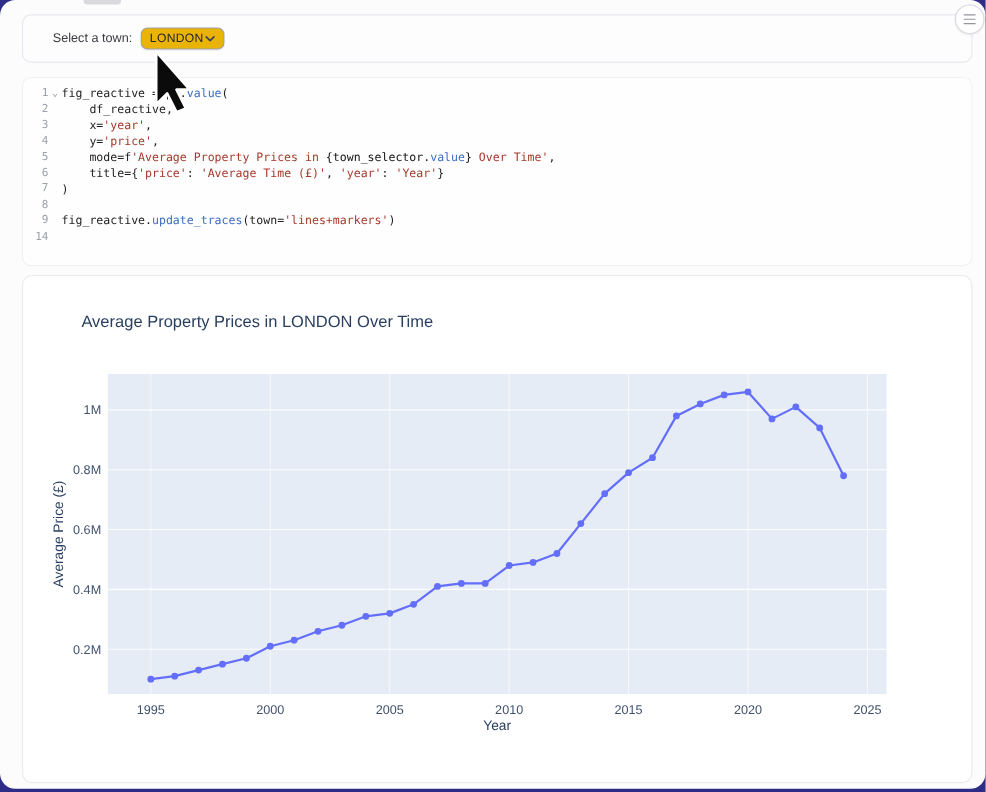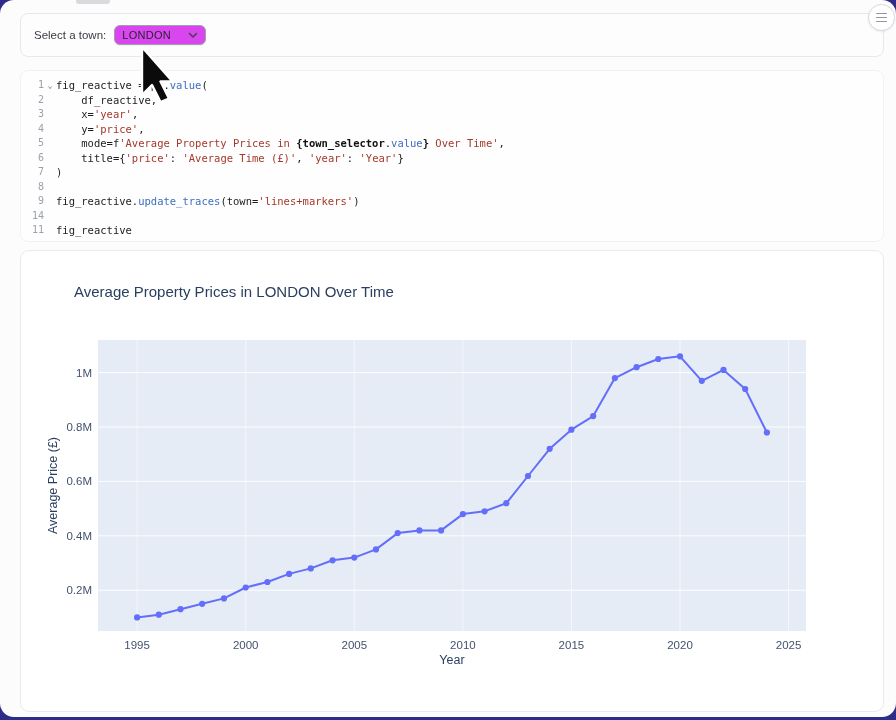--- a/index.html
+++ b/index.html
@@ -14,27 +14,27 @@
     background:#fcfcfd;border-radius:14px;overflow:hidden;
   }
   .top-sliver{
     position:absolute;left:76px;top:0;width:34px;height:4px;
     background:#d9d9de;border-radius:0 0 3px 3px;
   }
   
   .dropdown-card{
     position:absolute;left:20px;top:13px;width:864px;height:44px;
     box-sizing:border-box;border:1px solid #e7e7ee;border-radius:8px;
-    background:#fdfdfe;display:flex;align-items:center;padding-left:13px;
+    background:#fdfdfe;display:flex;align-items:center;padding-left:27px;
   }
   .town-label{font-size:11.5px;color:#3b3b42;}
   .town-select{
     margin-left:8px;display:inline-flex;align-items:center;justify-content:space-between;
-    width:92px;height:20px;box-sizing:border-box;
-    border:1.5px solid #9fa0ab;border-radius:6px;background:#d946ef;
+    width:76px;height:20px;box-sizing:border-box;
+    border:1.5px solid #9fa0ab;border-radius:6px;background:#eab308;
     padding:0 7px;font-size:11px;color:#26262b;letter-spacing:.3px;
     box-shadow:0 1px 1px rgba(0,0,0,.05);cursor:pointer;
   }
   
   .menu-btn{
     position:absolute;left:868px;top:4px;width:27px;height:27px;border-radius:50%;
     background:#fff;border:1px solid #d8d8df;box-sizing:border-box;
     box-shadow:0 1px 2px rgba(0,0,0,.08);
     display:flex;flex-direction:column;align-items:center;justify-content:center;gap:2.5px;
     z-index:6;cursor:pointer;
@@ -47,21 +47,21 @@
     background:#fefeff;padding:7px 0 0 7px;
     font-family:"DejaVu Sans Mono",monospace;font-size:10.5px;line-height:14.5px;
   }
   .cl{display:flex;height:14.5px;}
   .ln{width:16px;text-align:right;color:#9ba1ab;font-size:10px;flex:none;}
   .fold{width:12px;text-align:center;color:#7f8590;font-size:8.5px;flex:none;}
   .ct{white-space:pre;}
   .tp{color:#1d1d1d}
   .ts{color:#a5392a}
   .tm{color:#3d6dbf}
-  .tb{color:#111;font-weight:bold}
+  .tb{color:#111;font-weight:normal}
   
   .cursor{position:absolute;left:140px;top:46px;z-index:10;pointer-events:none;}
   
   .chart-card{
     position:absolute;left:20px;top:250px;width:864px;height:462px;
     box-sizing:border-box;border:1px solid #e9e9ef;border-radius:9px;background:#ffffff;
   }
   .chart-card svg{display:block;}
   .tick{font-family:"Liberation Sans",sans-serif;font-size:11.5px;fill:#42526e;}
   .axis{font-family:"Liberation Sans",sans-serif;font-size:12.5px;fill:#2a3f5f;}
@@ -130,25 +130,20 @@
         <span class="ct"></span>
       </div>
       <div class="cl">
         <span class="ln">9</span>
         <span class="fold"></span>
         <span class="ct"><span class="tp">fig_reactive</span><span class="tp">.</span><span class="tm">update_traces</span><span class="tp">(town=</span><span class="ts">'lines+markers'</span><span class="tp">)</span></span>
       </div>
       <div class="cl">
         <span class="ln">14</span>
         <span class="fold"></span>
-      </div>
-      <div class="cl">
-        <span class="ln">11</span>
-        <span class="fold"></span>
-        <span class="ct"><span class="tp">fig_reactive</span></span>
       </div>
     </div>
 
   <svg class="cursor" width="38" height="60" viewBox="0 0 38 60">
     <polygon points="2,1 2,49 12,39 20.5,56 29,52.5 20.5,35.5 32.5,35.5" fill="#0b0b0b" stroke="#ffffff" stroke-width="2.4" stroke-linejoin="round"></polygon>
   </svg>
 
   <div class="chart-card">
     <svg id="chart-svg" width="862" height="459" viewBox="0 0 862 459">
         <rect x="77" y="89" width="708" height="291" fill="#e5ecf6"></rect>

